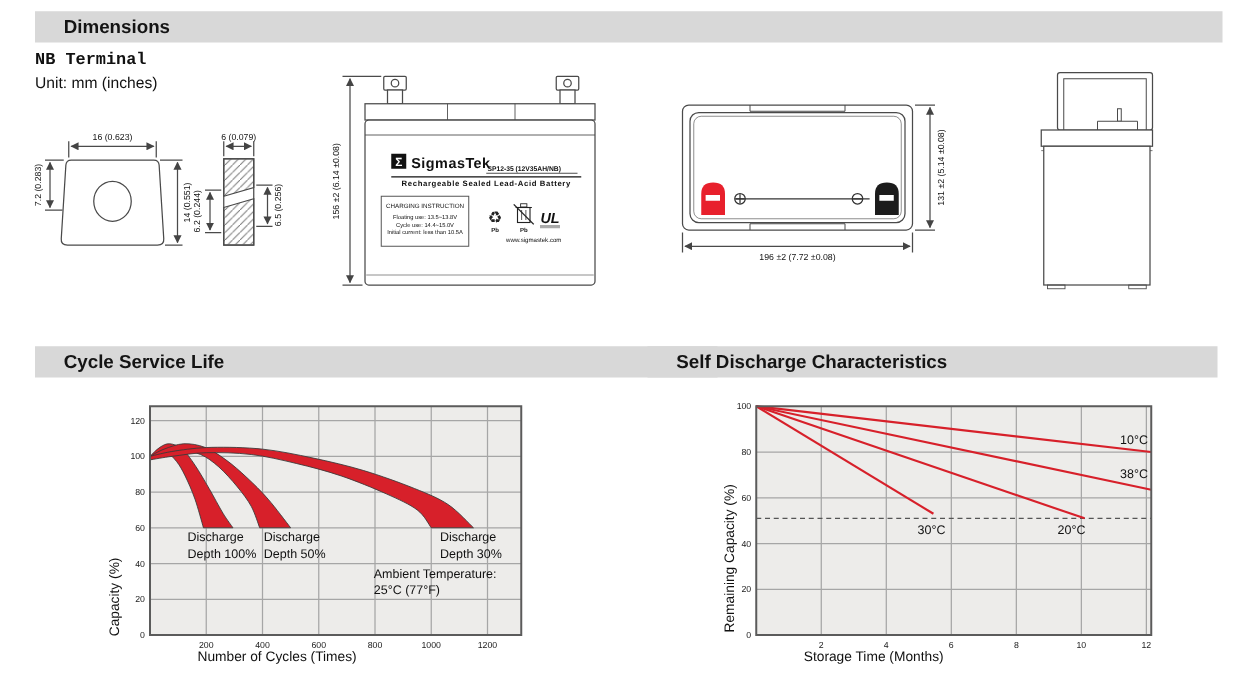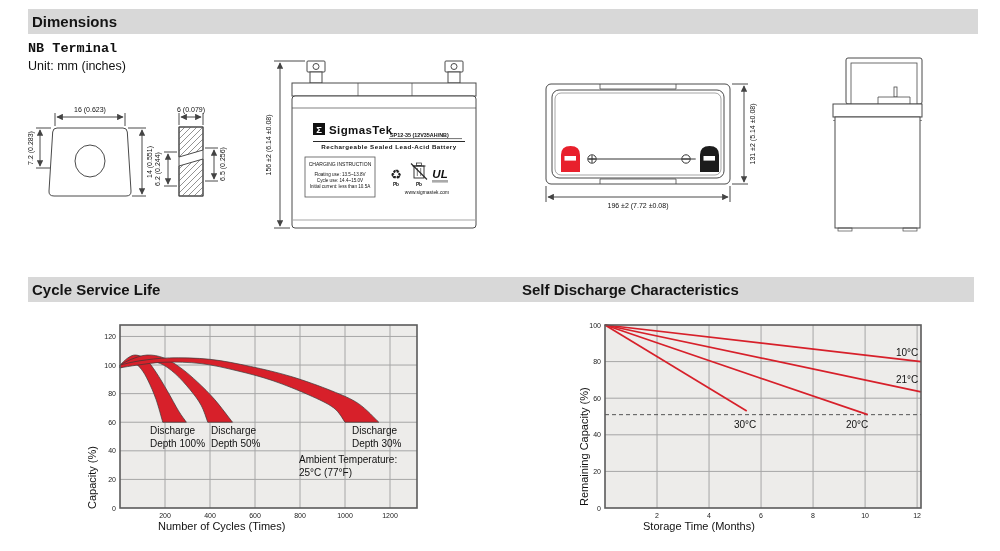--- a/index.html
+++ b/index.html
@@ -1,19 +1,19 @@
 <!DOCTYPE html>
 <html><head>
 <meta charset="utf-8">
 <style>
   html,body{margin:0;padding:0;background:#fff;}
   .page{position:relative;width:1000px;height:551px;background:#fff;
         font-family:"Liberation Sans",sans-serif;overflow:hidden;color:#111;}
   .bar{position:absolute;height:25px;background:#d8d8d8;color:#141414;font-weight:bold;
-       font-size:15px;line-height:25px;padding-left:4px;box-sizing:border-box;}
+       font-size:15px;line-height:25px;padding-left:23px;box-sizing:border-box;}
   #bar-dimensions{left:28px;top:9px;width:950px;}
   #bar-cycle{left:28px;top:277px;width:546px;}
   #bar-self{left:518px;top:277px;width:456px;}
   .nb-title{position:absolute;left:28px;top:41px;font-weight:bold;font-size:13.5px;font-family:Liberation Mono, monospace;}
   .unit{position:absolute;left:28px;top:59px;font-size:12.5px;}
   .svg-abs{position:absolute;}
   svg text{font-family:"Liberation Sans",sans-serif;}
   .dimtext{font-size:7px;fill:#111;}
   .annot{position:absolute;font-size:10px;line-height:1.3;color:#111;white-space:nowrap;}
   .axis-x{position:absolute;font-size:11px;color:#111;white-space:nowrap;margin-left:36px;}
@@ -249,19 +249,19 @@
       <text x="41" y="46.099999999999994" text-anchor="end" font-size="7" fill="#222">80</text>
       <text x="41" y="9.5" text-anchor="end" font-size="7" fill="#222">100</text>
       <text x="97.01646090534979" y="200" text-anchor="middle" font-size="7" fill="#222">2</text>
       <text x="149.03292181069958" y="200" text-anchor="middle" font-size="7" fill="#222">4</text>
       <text x="201.04938271604937" y="200" text-anchor="middle" font-size="7" fill="#222">6</text>
       <text x="253.06584362139918" y="200" text-anchor="middle" font-size="7" fill="#222">8</text>
       <text x="305.082304526749" y="200" text-anchor="middle" font-size="7" fill="#222">10</text>
       <text x="357.09876543209873" y="200" text-anchor="middle" font-size="7" fill="#222">12</text>
     </svg>
   <div class="annot" style="left:896px;top:346px">10°C</div>
-  <div class="annot" style="left:896px;top:373px">21°C</div>
+  <div class="annot" style="left:896px;top:373px">38°C</div>
   <div class="annot" style="left:846px;top:418px">20°C</div>
   <div class="annot" style="left:734px;top:418px">30°C</div>
   <div class="axis-y" style="left:578px;top:506px">Remaining Capacity (%)</div>
   <div class="axis-x" style="left:607px;top:520px">Storage Time (Months)</div>
 
 </div>
 
 </body></html>

